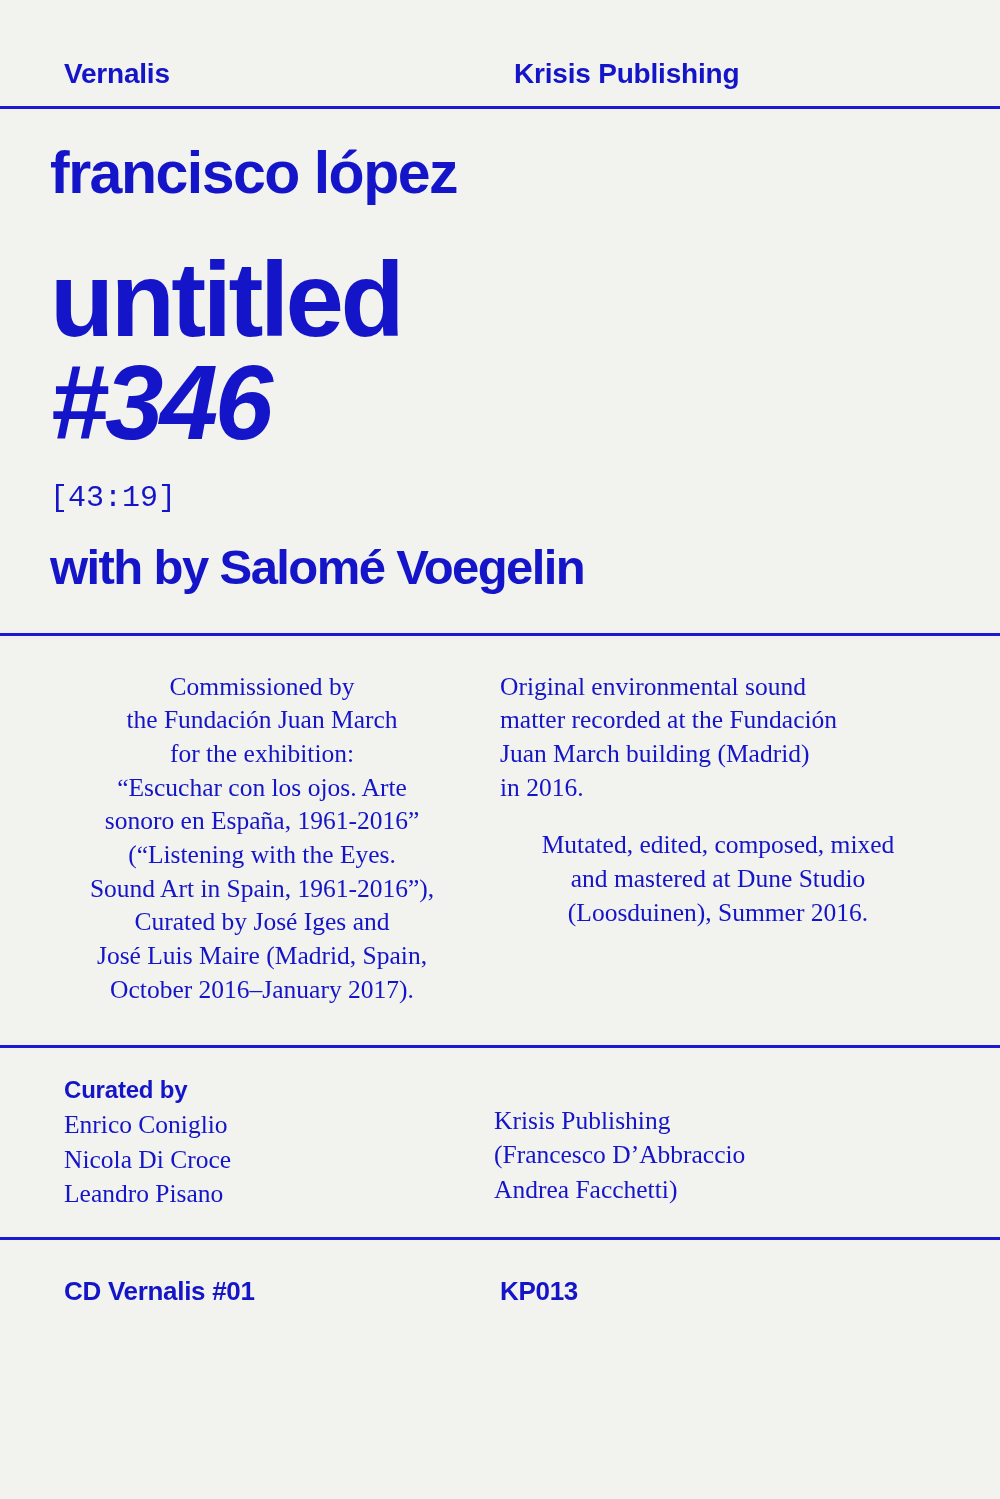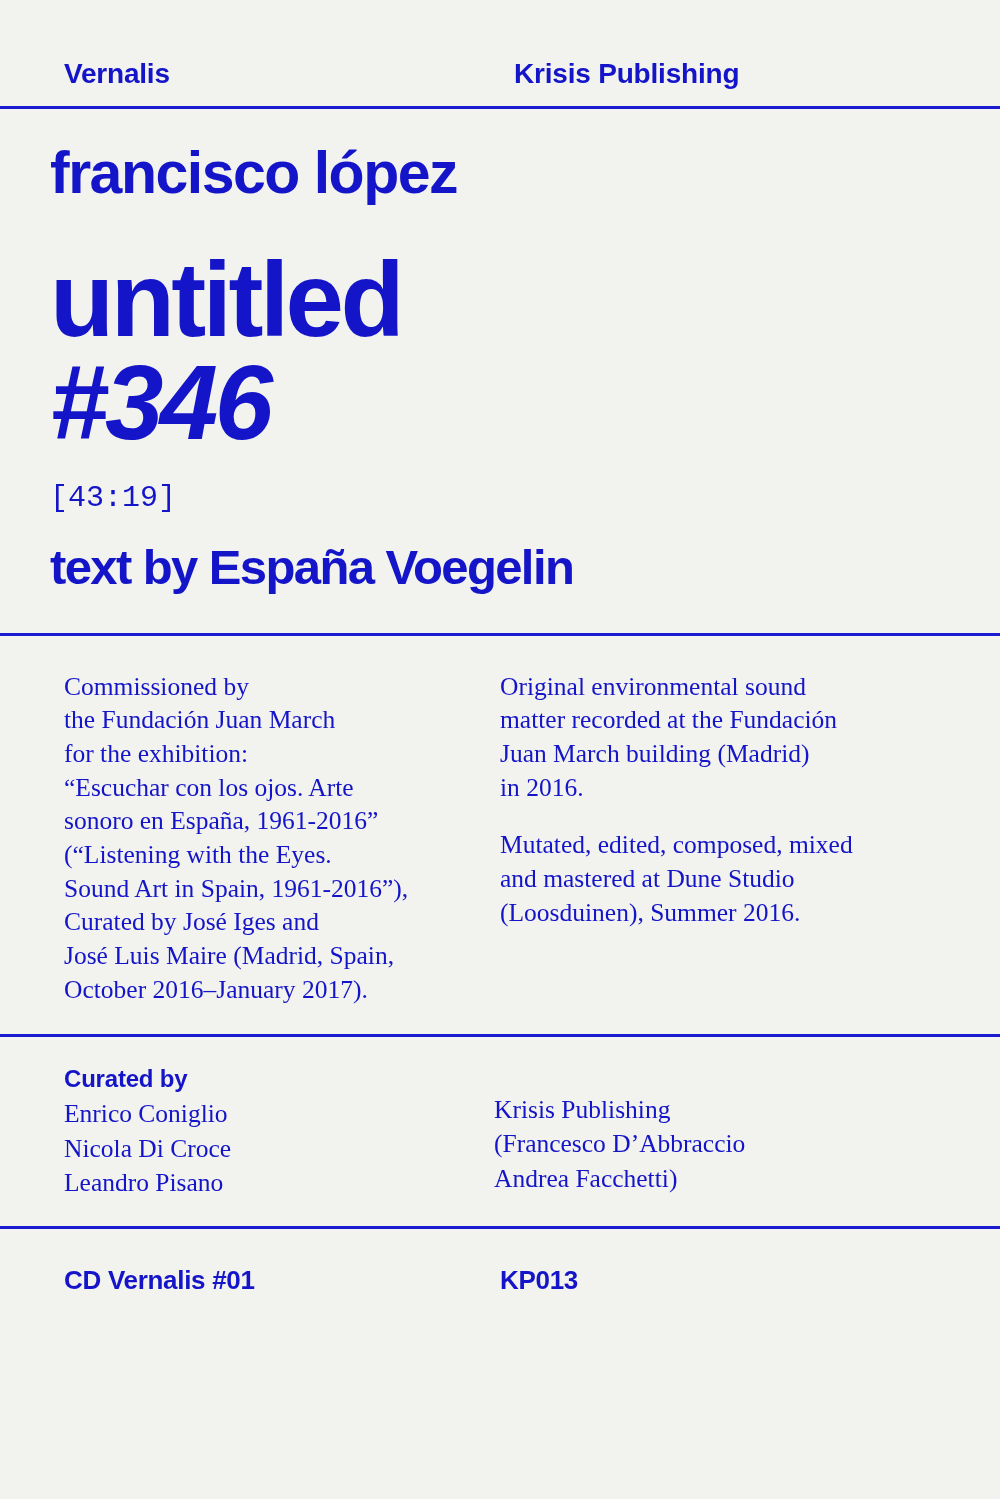--- a/index.html
+++ b/index.html
@@ -89,21 +89,21 @@
     font-size: 25.5px;
     line-height: 1.32;
   }
   .credits .col {
     width: 50%;
     box-sizing: border-box;
   }
   .credits .col.left { padding-right: 40px; }
   .credits .col.right { padding-left: 0px; }
   .credits p { margin: 0 0 24px 0; }
-  .credits p:last-child { margin-bottom: 0; }
+  .credits p:last-child { margin-bottom: 11px; text-align: center; }
   
   .curated {
     display: flex;
     padding: 26px 84px 26px 64px;
     box-sizing: border-box;
     font-family: "Liberation Serif", serif;
     font-size: 25.5px;
     line-height: 1.34;
     gap: 8px;
   }
@@ -139,21 +139,21 @@
 
   <div class="rule"></div>
 
   <div class="title-block">
     <div class="artist">francisco lópez</div>
     <div class="work-title">
       <span class="line1">untitled</span>
       <span class="line2">#346</span>
     </div>
     <div class="duration">[43:19]</div>
-    <div class="text-by">text by España Voegelin</div>
+    <div class="text-by">with by Salomé Voegelin</div>
   </div>
 
   <div class="rule"></div>
 
   <div class="credits">
     <div class="col left">
       <p style="white-space: pre-line;">Commissioned by
 the Fundación Juan March
 for the exhibition:
 “Escuchar con los ojos. Arte

